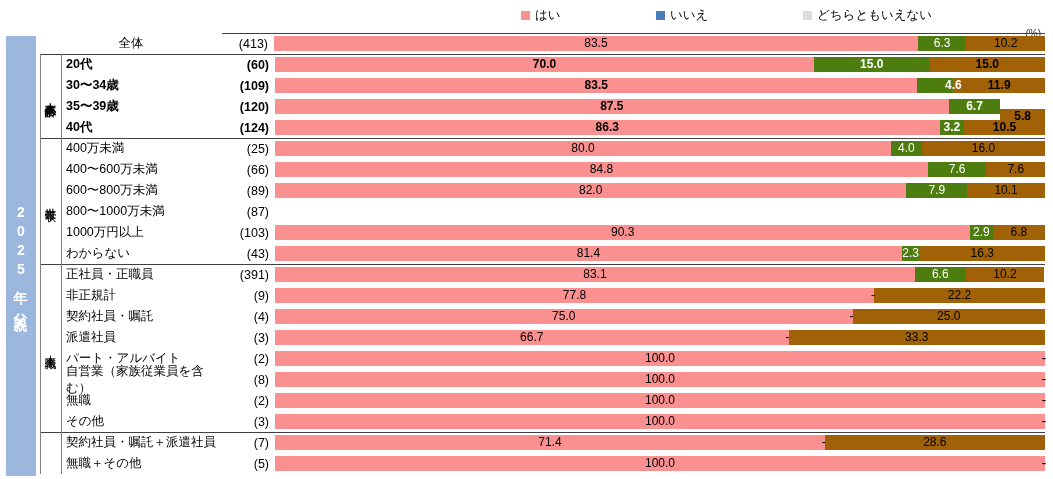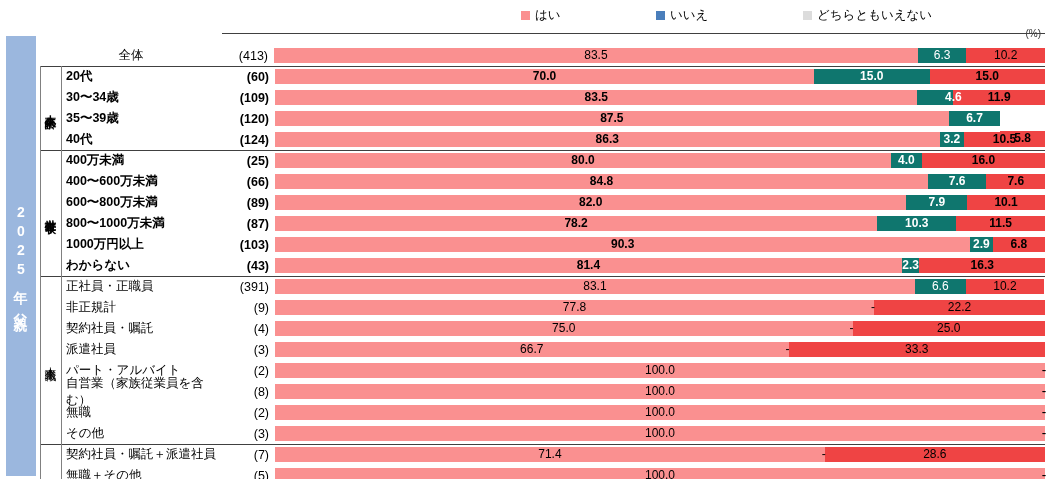--- a/index.html
+++ b/index.html
@@ -41,27 +41,27 @@
   .cell-name{flex:0 0 162px;width:162px;font-size:12.5px;
              display:flex;align-items:center;padding-left:4px;
              box-sizing:border-box;border-left:1px solid #808080;}
   .cell-name.full{flex:0 0 182px;width:182px;justify-content:center;
                   padding-left:0;border-left:none;}
   .cell-n{flex:0 0 52px;width:52px;font-size:12.5px;
           display:flex;align-items:center;justify-content:flex-end;
           padding-right:6px;box-sizing:border-box;}
 
   .cell-bar{flex:1 1 auto;position:relative;display:flex;align-items:center;}
-  .bar{position:relative;height:15px;width:100%;display:flex;}
+  .bar{position:relative;height:15px;width:100%;display:flex;align-items:center;}
   .seg{position:relative;height:15px;display:flex;align-items:center;
        justify-content:center;font-size:12px;box-sizing:border-box;}
   .seg span{position:relative;z-index:2;line-height:15px;}
   .seg.yes{background:#FA9090;color:#000;}
-  .seg.no{background:#0f766e;color:#ffffff;}
-  .seg.neither{background:#ef4444;color:#000;}
+  .seg.no{background:#4d7c0f;color:#ffffff;}
+  .seg.neither{background:#a16207;color:#000;}
   .seg.zero{width:0;overflow:visible;}
   .seg.zero span{position:absolute;left:-3px;top:0;color:#000;
                  font-size:12px;z-index:3;}
 
   
   .hr{position:absolute;left:0;right:0;height:1px;background:#404040;}
   .toprule{position:absolute;left:182px;right:0;top:0;height:1px;background:#404040;}
 </style>
 </head>
 <body>
@@ -83,21 +83,21 @@
       </div>
     </div>
   <div class="pct-caption">(%)</div>
 
   <div class="banner"></div>
   <div class="banner-txt">2025年 父親</div>
 
   <div class="grid">
     <div class="toprule"></div>
   <div style="position: relative;">
-        <div style="position: relative; margin-top: 12px;">
+        <div style="position: relative;">
           <div class="row">
             <div class="cell-name full">全体</div>
             <div class="cell-n">(413)</div>
             <div class="cell-bar">
               <div class="bar">
                 <div class="seg yes" style="width: 83.5%;">
                   <span>83.5</span>
                 </div>
                 <div class="seg no" style="width: 6.3%;">
                   <span>6.3</span>
@@ -181,21 +181,21 @@
                   <span>3.2</span>
                 </div>
                 <div class="seg neither" style="width: 10.5%;">
                   <span>10.5</span>
                 </div>
               </div>
             </div>
           </div>
         </div>
       </div>
-      <div style="position: relative; font-weight: bold;">
+      <div style="position: relative;">
         <div class="hr" style="top: 0px;"></div>
         <div style="position: relative;">
           <div class="group-label" style="height: 126px;">世帯年収</div>
           <div class="row">
             <div class="cell-group"></div>
             <div class="cell-name">400万未満</div>
             <div class="cell-n">(25)</div>
             <div class="cell-bar">
               <div class="bar">
                 <div class="seg yes" style="width: 80%;">
@@ -243,33 +243,20 @@
                 <div class="seg neither" style="width: 10.1%;">
                   <span>10.1</span>
                 </div>
               </div>
             </div>
           </div>
           <div class="row">
             <div class="cell-group"></div>
             <div class="cell-name">800〜1000万未満</div>
             <div class="cell-n">(87)</div>
-            <div class="cell-bar">
-              <div class="bar">
-                <div class="seg yes" style="width: 78.2%;">
-                  <span>78.2</span>
-                </div>
-                <div class="seg no" style="width: 10.3%;">
-                  <span>10.3</span>
-                </div>
-                <div class="seg neither" style="width: 11.5%;">
-                  <span>11.5</span>
-                </div>
-              </div>
-            </div>
           </div>
           <div class="row">
             <div class="cell-group"></div>
             <div class="cell-name">1000万円以上</div>
             <div class="cell-n">(103)</div>
             <div class="cell-bar">
               <div class="bar">
                 <div class="seg yes" style="width: 90.3%;">
                   <span>90.3</span>
                 </div>

